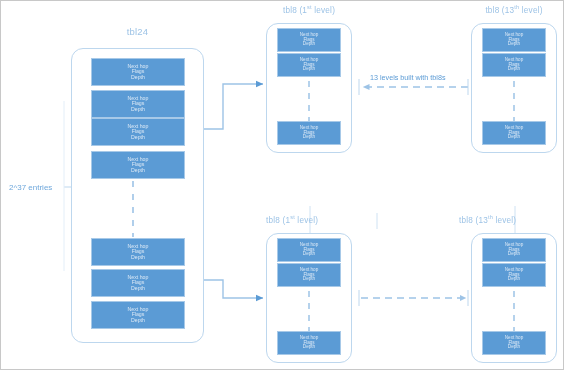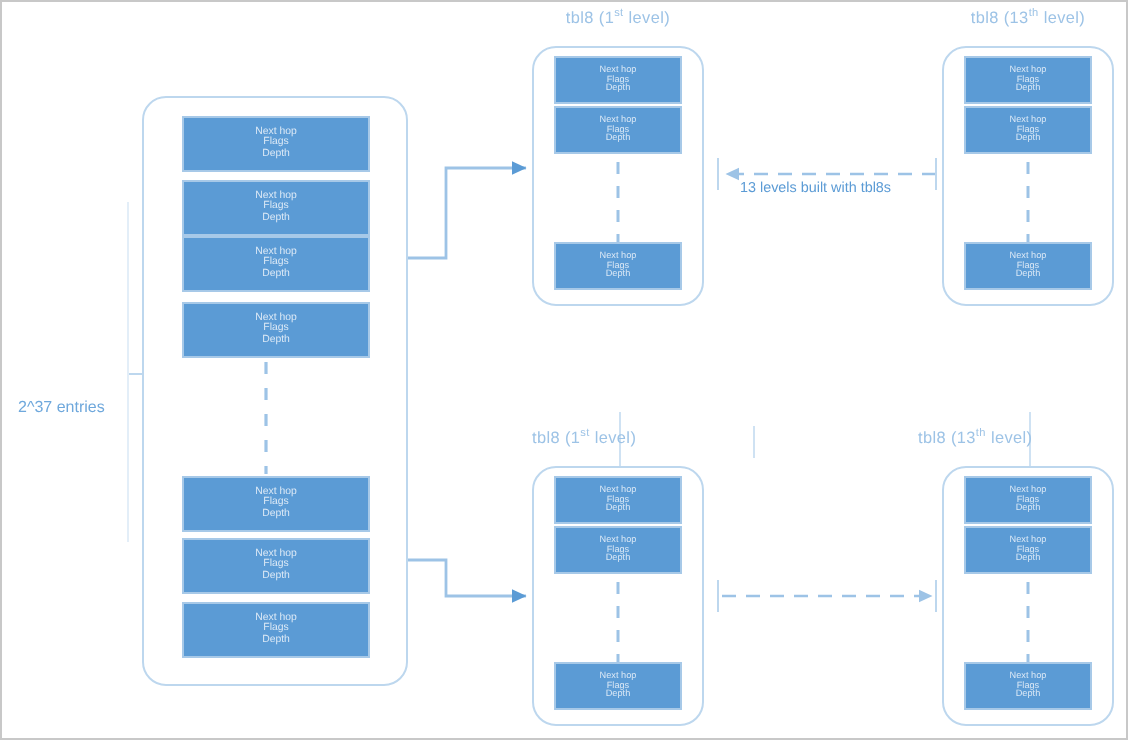--- a/index.html
+++ b/index.html
@@ -103,21 +103,20 @@
   #tbl8-tl-title { left: 265px; top: 3px;   width: 86px; text-align: center; }
   #tbl8-tr-title { left: 470px; top: 3px;   width: 86px; text-align: center; }
   #tbl8-bl-title { left: 265px; top: 213px; width: 110px; text-align: left; }
   #tbl8-br-title { left: 458px; top: 213px; width: 110px; text-align: left; }
 
   
   .note {
     position: absolute;
     color: #6fa8dc;
     white-space: nowrap;
-    margin-top: 16px;
   }
   #entries-note {
     left: 8px; top: 182px;
     font-size: 8px;
   }
   #levels-note {
     left: 369px; top: 72px;
     font-size: 7.2px;
     color: #5b9bd5;
   }
@@ -163,20 +162,21 @@
     </g>
 
     <g>
       <path d="M309,205 L309,232" stroke="#cfe2f3" stroke-width="1" fill="none"></path>
       <path d="M514,205 L514,232" stroke="#cfe2f3" stroke-width="1" fill="none"></path>
       <path d="M376,212 L376,228" stroke="#cfe2f3" stroke-width="1" fill="none"></path>
       <path d="M568,212 L568,228" stroke="#cfe2f3" stroke-width="1" fill="none"></path>
     </g>
   </svg>
 
+  <div class="panel-title" id="tbl24-title">tbl24</div>
 
   <div class="panel" id="tbl24-panel"></div>
 
   <div class="note" id="entries-note">2^37 entries</div>
 
   <div class="entry tbl24-entry" style="top:57px;">
     <span>Next hop</span>
     <span>Flags</span>
     <span>Depth</span>
   </div>

